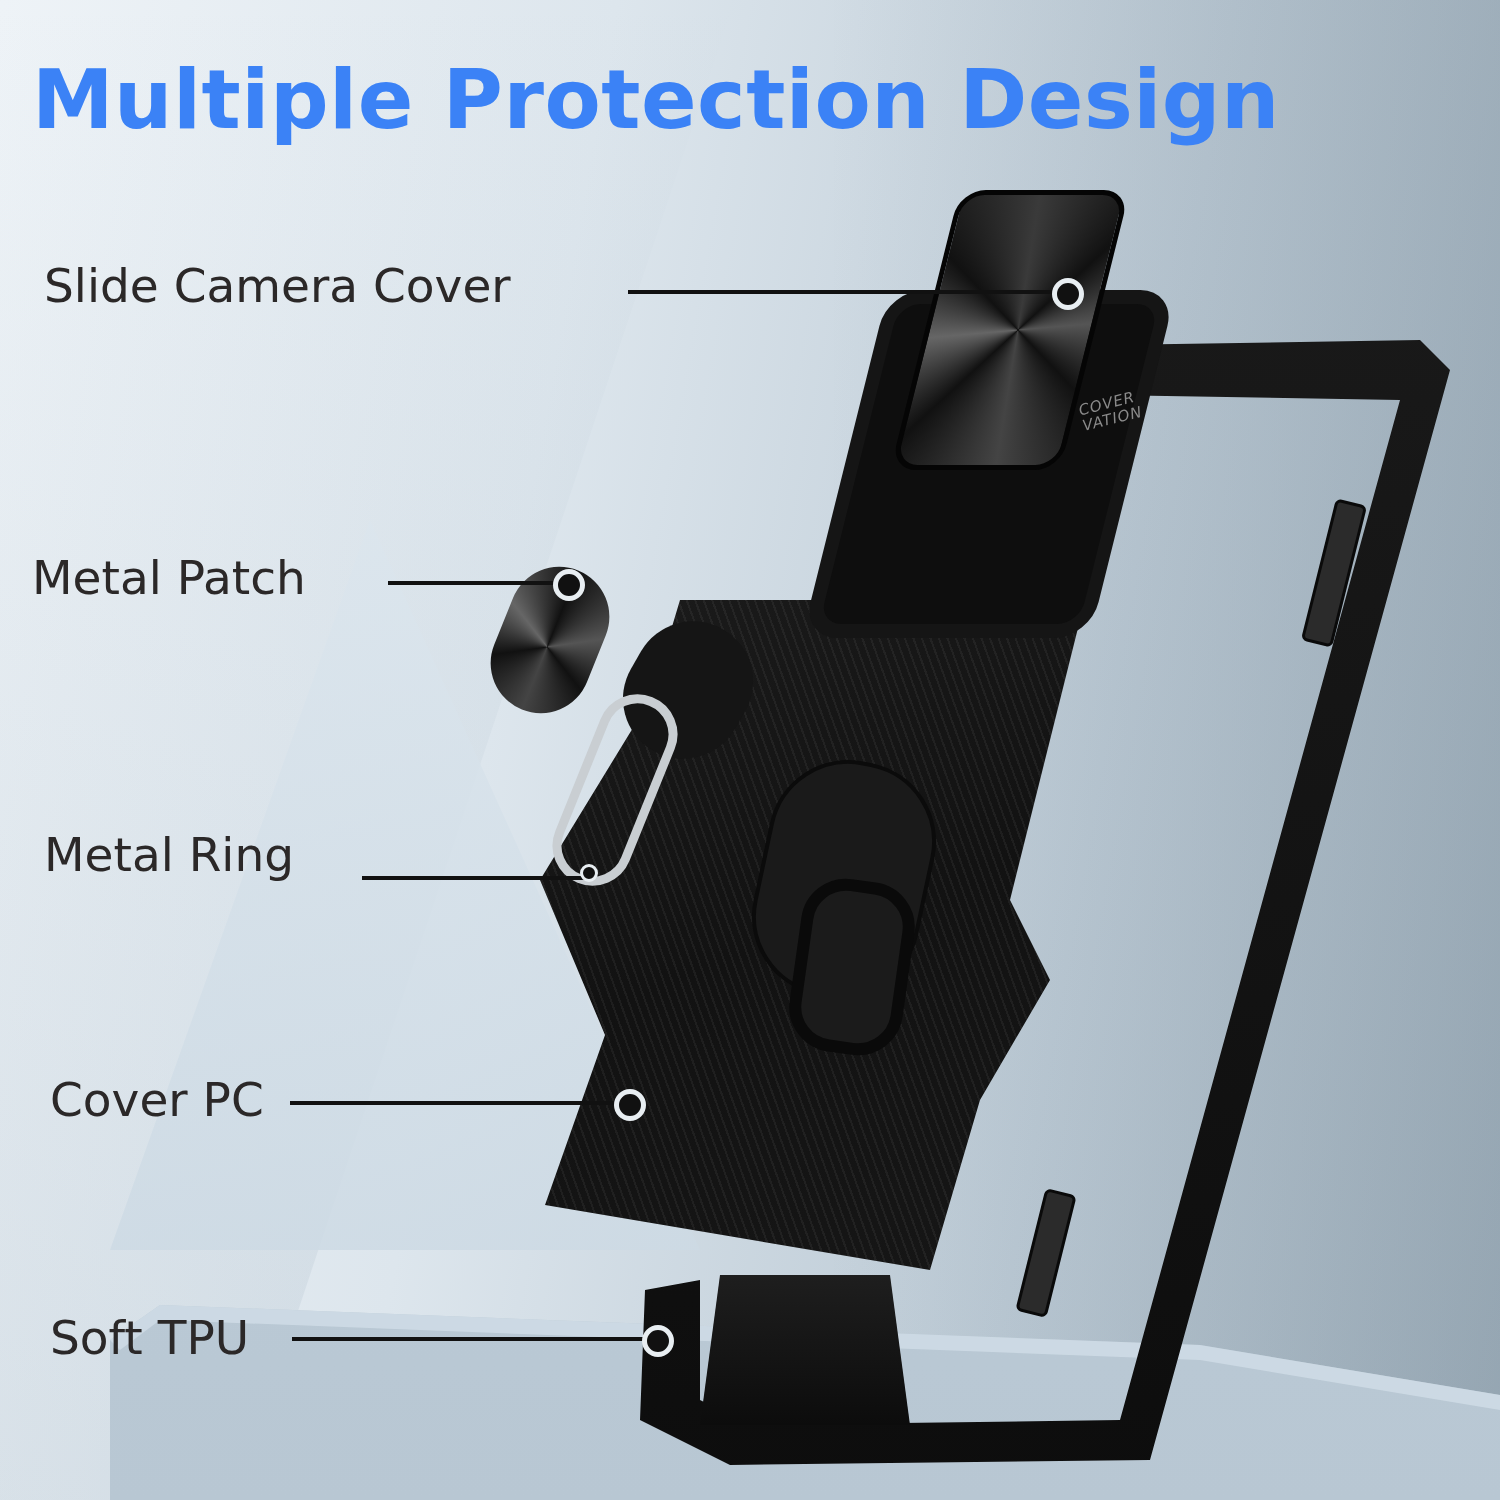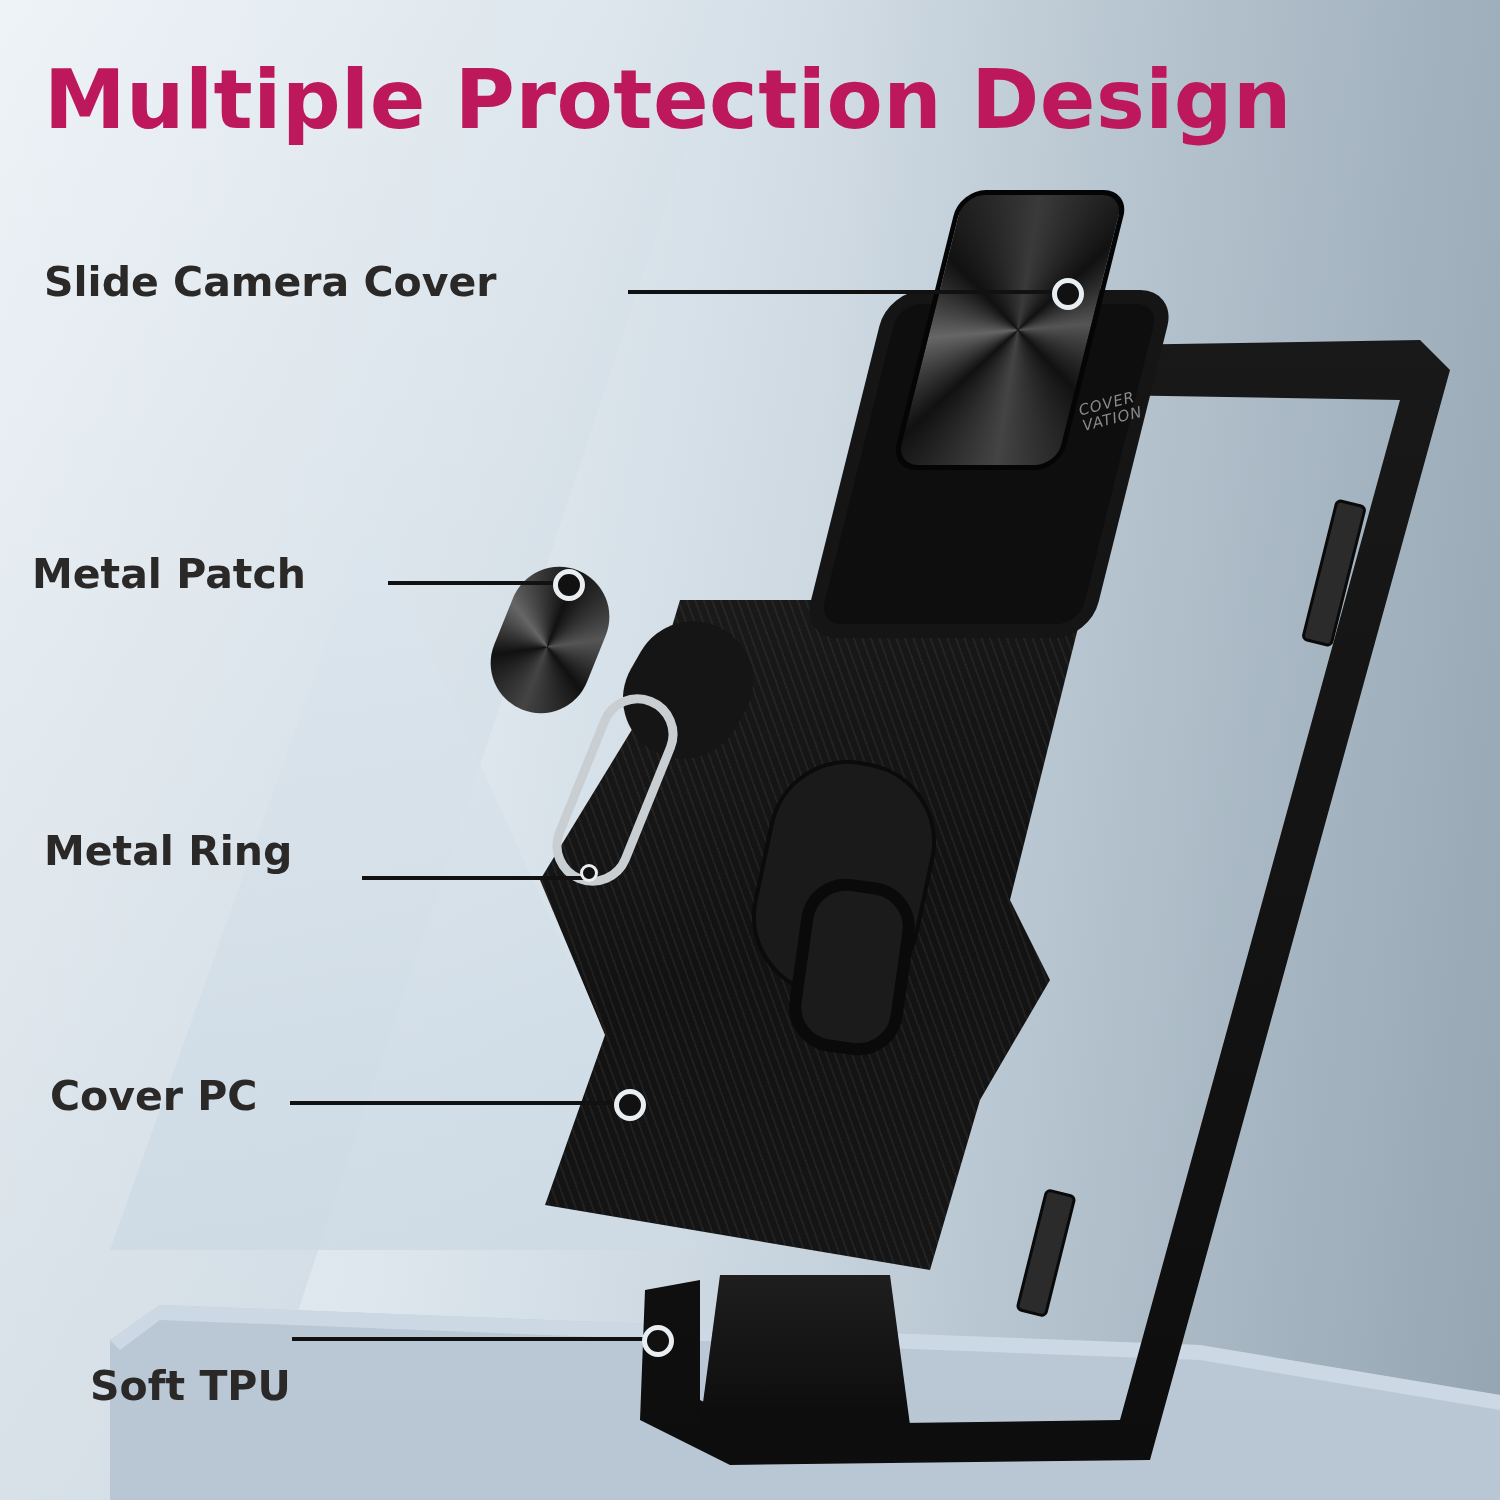--- a/index.html
+++ b/index.html
@@ -15,24 +15,24 @@
     clip-path:polygon(370px 520px,110px 1250px,700px 1250px);opacity:0.85;}
   .wall-shadow{position:absolute;left:0;top:0;width:1500px;height:1500px;
     background:linear-gradient(90deg,rgba(0,0,0,0) 55%,rgba(80,100,115,0.18) 100%);}
   .pedestal{position:absolute;left:0;top:0;width:1500px;height:1500px;
     background:linear-gradient(180deg,#c3d2de,#b8c7d3);
     clip-path:polygon(110px 1340px,160px 1305px,1200px 1345px,1500px 1395px,1500px 1500px,110px 1500px);}
   .pedestal-top{position:absolute;left:0;top:0;width:1500px;height:1500px;
     background:#d1dde7;
     clip-path:polygon(110px 1340px,160px 1305px,1200px 1345px,1500px 1395px,1500px 1410px,1200px 1360px,160px 1320px,120px 1350px);opacity:0.8;}
 
-  .title{position:absolute;left:44px;top:52px;font-size:82px;font-weight:bold;
-    color:#be185d;letter-spacing:0.5px;white-space:nowrap;}
+  .title{position:absolute;left:32px;top:52px;font-size:82px;font-weight:bold;
+    color:#3b82f6;letter-spacing:0.5px;white-space:nowrap;}
 
-  .label{position:absolute;font-size:41px;font-weight:bold;color:#2b2828;white-space:nowrap;}
+  .label{position:absolute;font-size:47px;font-weight:normal;color:#2b2828;white-space:nowrap;}
   .line{position:absolute;height:4px;background:#111;}
   .dot{position:absolute;width:22px;height:22px;border-radius:50%;
     background:#111;border:5px solid #e8eef2;box-sizing:content-box;}
 
   
   .case-back{position:absolute;left:0;top:0;width:1500px;height:1500px;
     background:linear-gradient(160deg,#2b2b2b,#121212 60%,#1a1a1a);
     clip-path:polygon(960px 300px,1140px 300px,1080px 620px,1010px 900px,1050px 980px,980px 1100px,930px 1270px,545px 1205px,605px 1035px,540px 880px,650px 700px,680px 600px,830px 600px,900px 320px);}
   .case-tex{position:absolute;left:0;top:0;width:1500px;height:1500px;
     background:repeating-linear-gradient(70deg,rgba(255,255,255,0.05) 0 2px,rgba(0,0,0,0) 2px 8px);
@@ -115,16 +115,16 @@
   <div class="dot" style="left:580px;top:864px;width:12px;height:12px;border-width:3px;"></div>
 </div>
 
 <div>
   <span class="label" style="left:50px;top:1072px;">Cover PC</span>
   <div class="line" style="left:290px;top:1101px;width:330px;"></div>
   <div class="dot" style="left:614px;top:1089px;"></div>
 </div>
 
 <div>
-  <span class="label" style="left:50px;top:1362px;margin-left:40px;">Soft TPU</span>
+  <span class="label" style="left:50px;top:1310px;">Soft TPU</span>
   <div class="line" style="left:292px;top:1337px;width:352px;"></div>
   <div class="dot" style="left:642px;top:1325px;"></div>
 </div>
 
 </body></html>

